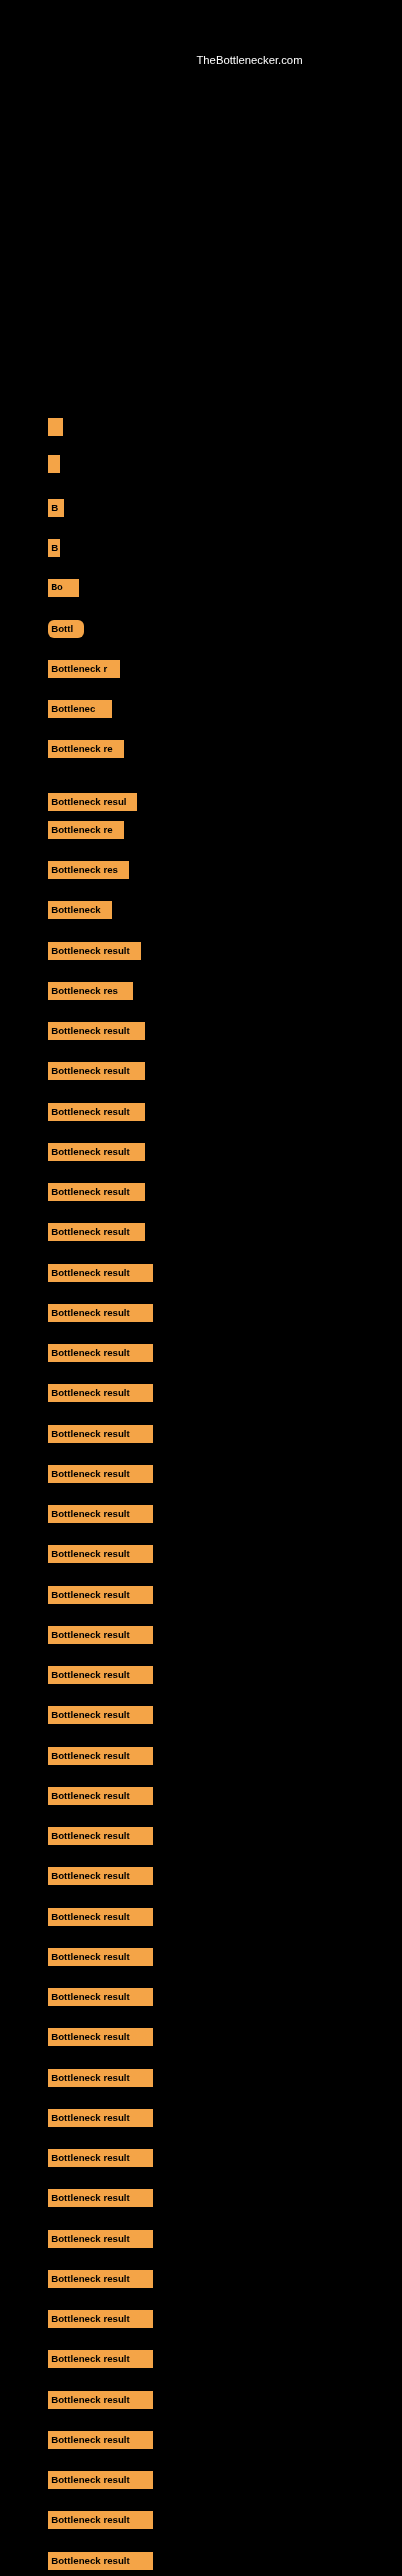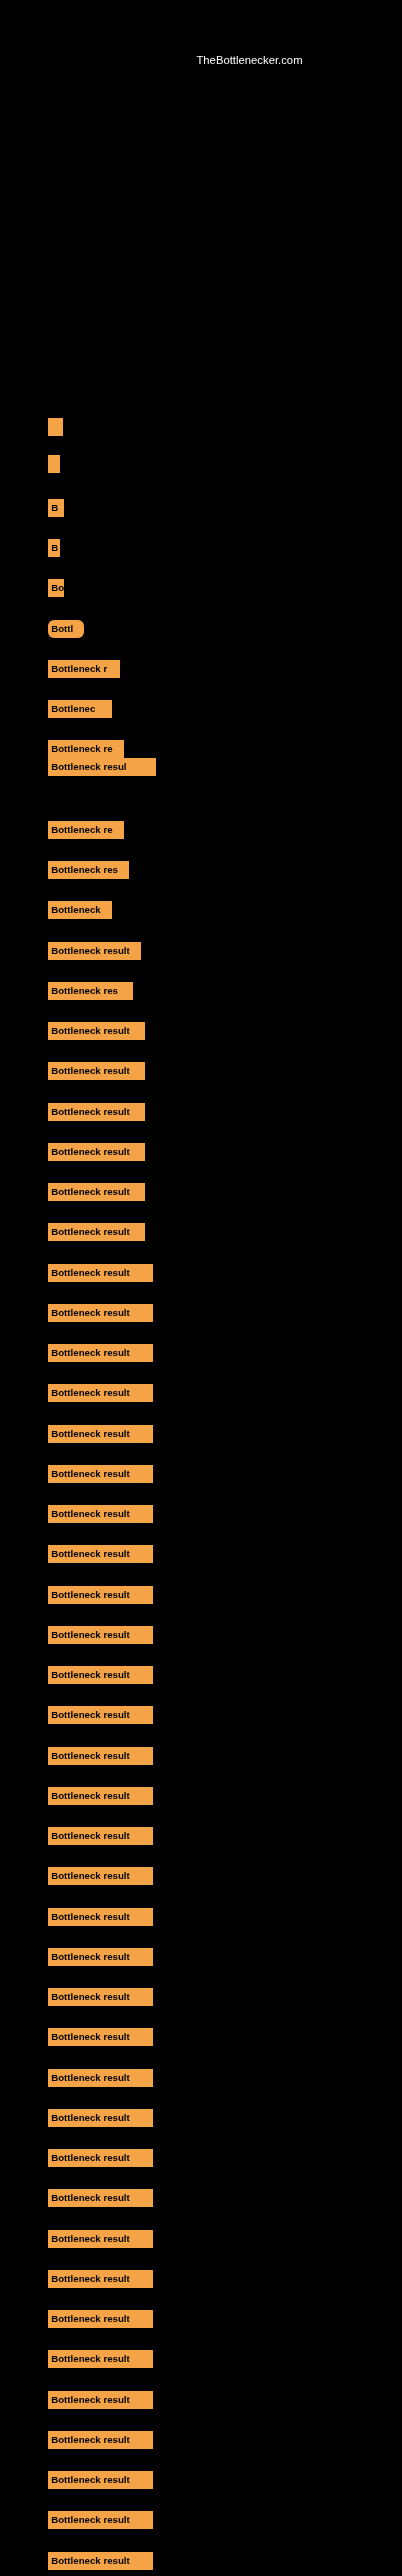--- a/index.html
+++ b/index.html
@@ -43,26 +43,26 @@
   </style>
 </head>
 <body>
 
 <span class="site-title">TheBottlenecker.com</span>
 
 <div class="bottleneck-bar" style="top: 370px; width: 14.5px;"></div>
 <div class="bottleneck-bar" style="top: 407px; width: 12px;"></div>
 <div class="bottleneck-bar" style="top: 451px; width: 16px;">B</div>
 <div class="bottleneck-bar" style="top: 491px; width: 12px;">B</div>
-<div class="bottleneck-bar" style="top: 531px; width: 16px;">Bo</div>
+<div class="bottleneck-bar" style="top: 531px; width: 31px; font-family: Liberation Mono, monospace;">Bo</div>
 <div class="bottleneck-bar" style="top: 572px; width: 36px; border-radius: 6px;">Bottl</div>
 <div class="bottleneck-bar" style="top: 612px; width: 72px;">Bottleneck r</div>
 <div class="bottleneck-bar" style="top: 652px; width: 64px;">Bottlenec</div>
 <div class="bottleneck-bar" style="top: 692px; width: 76px;">Bottleneck re</div>
-<div class="bottleneck-bar" style="top: 710px; width: 108px;">Bottleneck resul</div>
+<div class="bottleneck-bar" style="top: 745px; width: 89px;">Bottleneck resul</div>
 <div class="bottleneck-bar" style="top: 773px; width: 76px;">Bottleneck re</div>
 <div class="bottleneck-bar" style="top: 813px; width: 81px;">Bottleneck res</div>
 <div class="bottleneck-bar" style="top: 853px; width: 64px;">Bottleneck</div>
 <div class="bottleneck-bar" style="top: 894px; width: 93px;">Bottleneck result</div>
 <div class="bottleneck-bar" style="top: 934px; width: 85px;">Bottleneck res</div>
 <div class="bottleneck-bar" style="top: 974px; width: 97px;">Bottleneck result</div>
 <div class="bottleneck-bar" style="top: 1014px; width: 97px;">Bottleneck result</div>
 <div class="bottleneck-bar" style="top: 1055px; width: 97px;">Bottleneck result</div>
 <div class="bottleneck-bar" style="top: 1095px; width: 97px;">Bottleneck result</div>
 <div class="bottleneck-bar" style="top: 1135px; width: 97px;">Bottleneck result</div>

